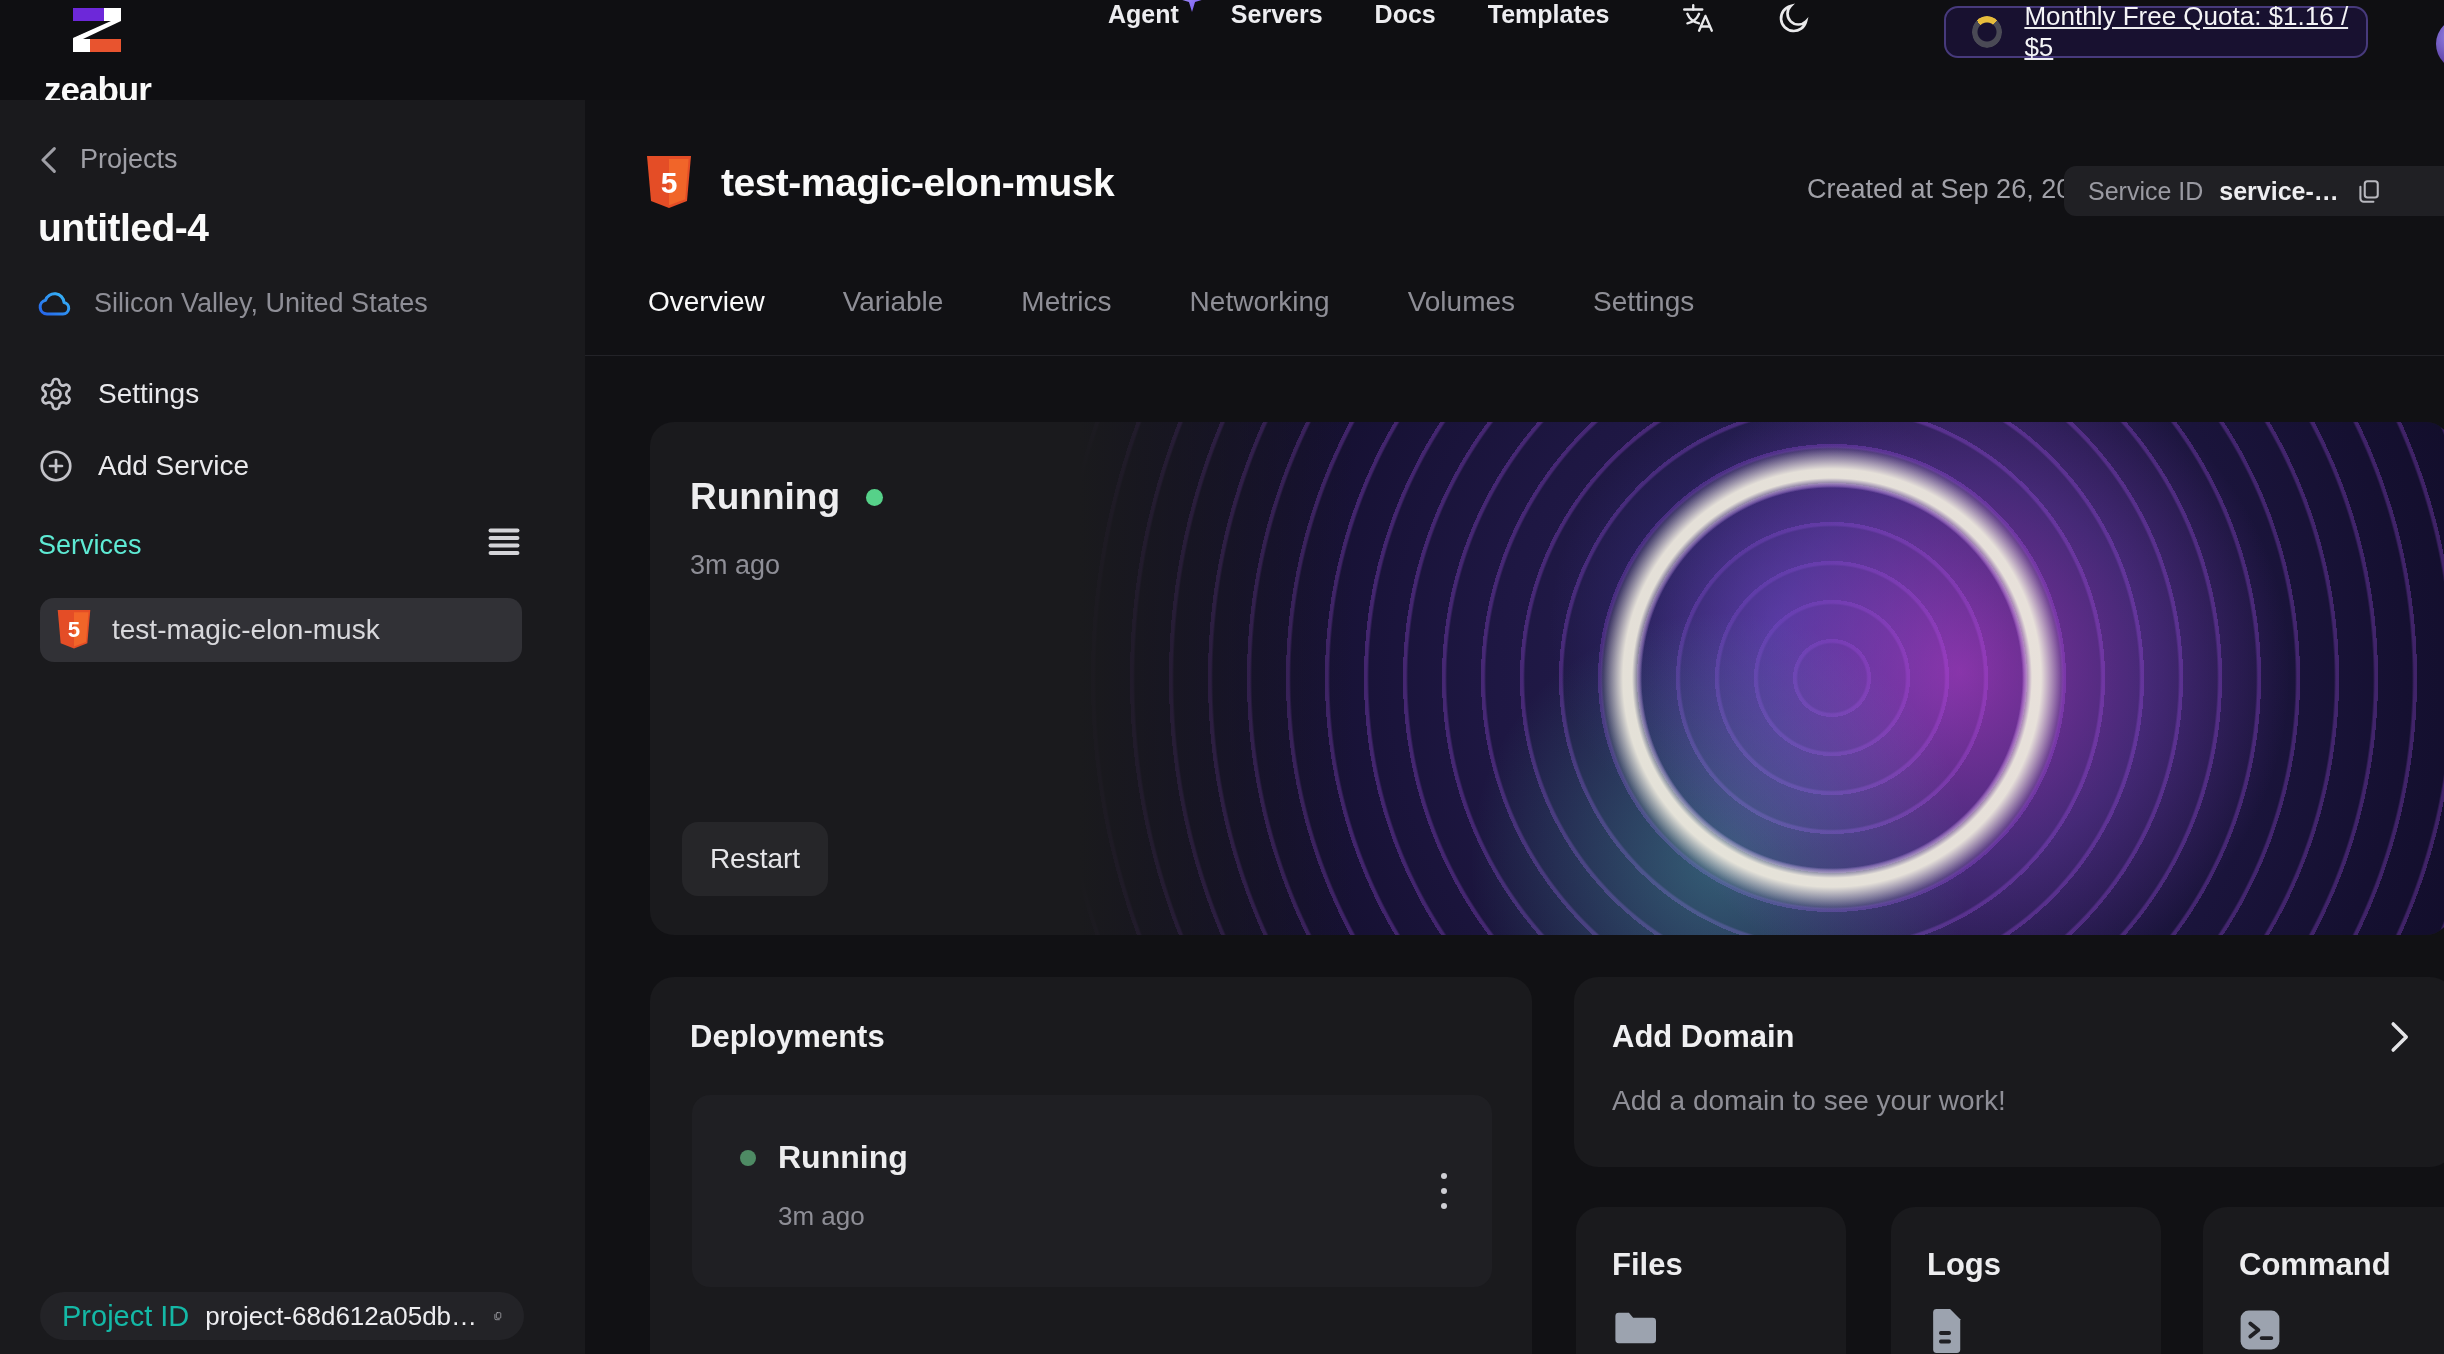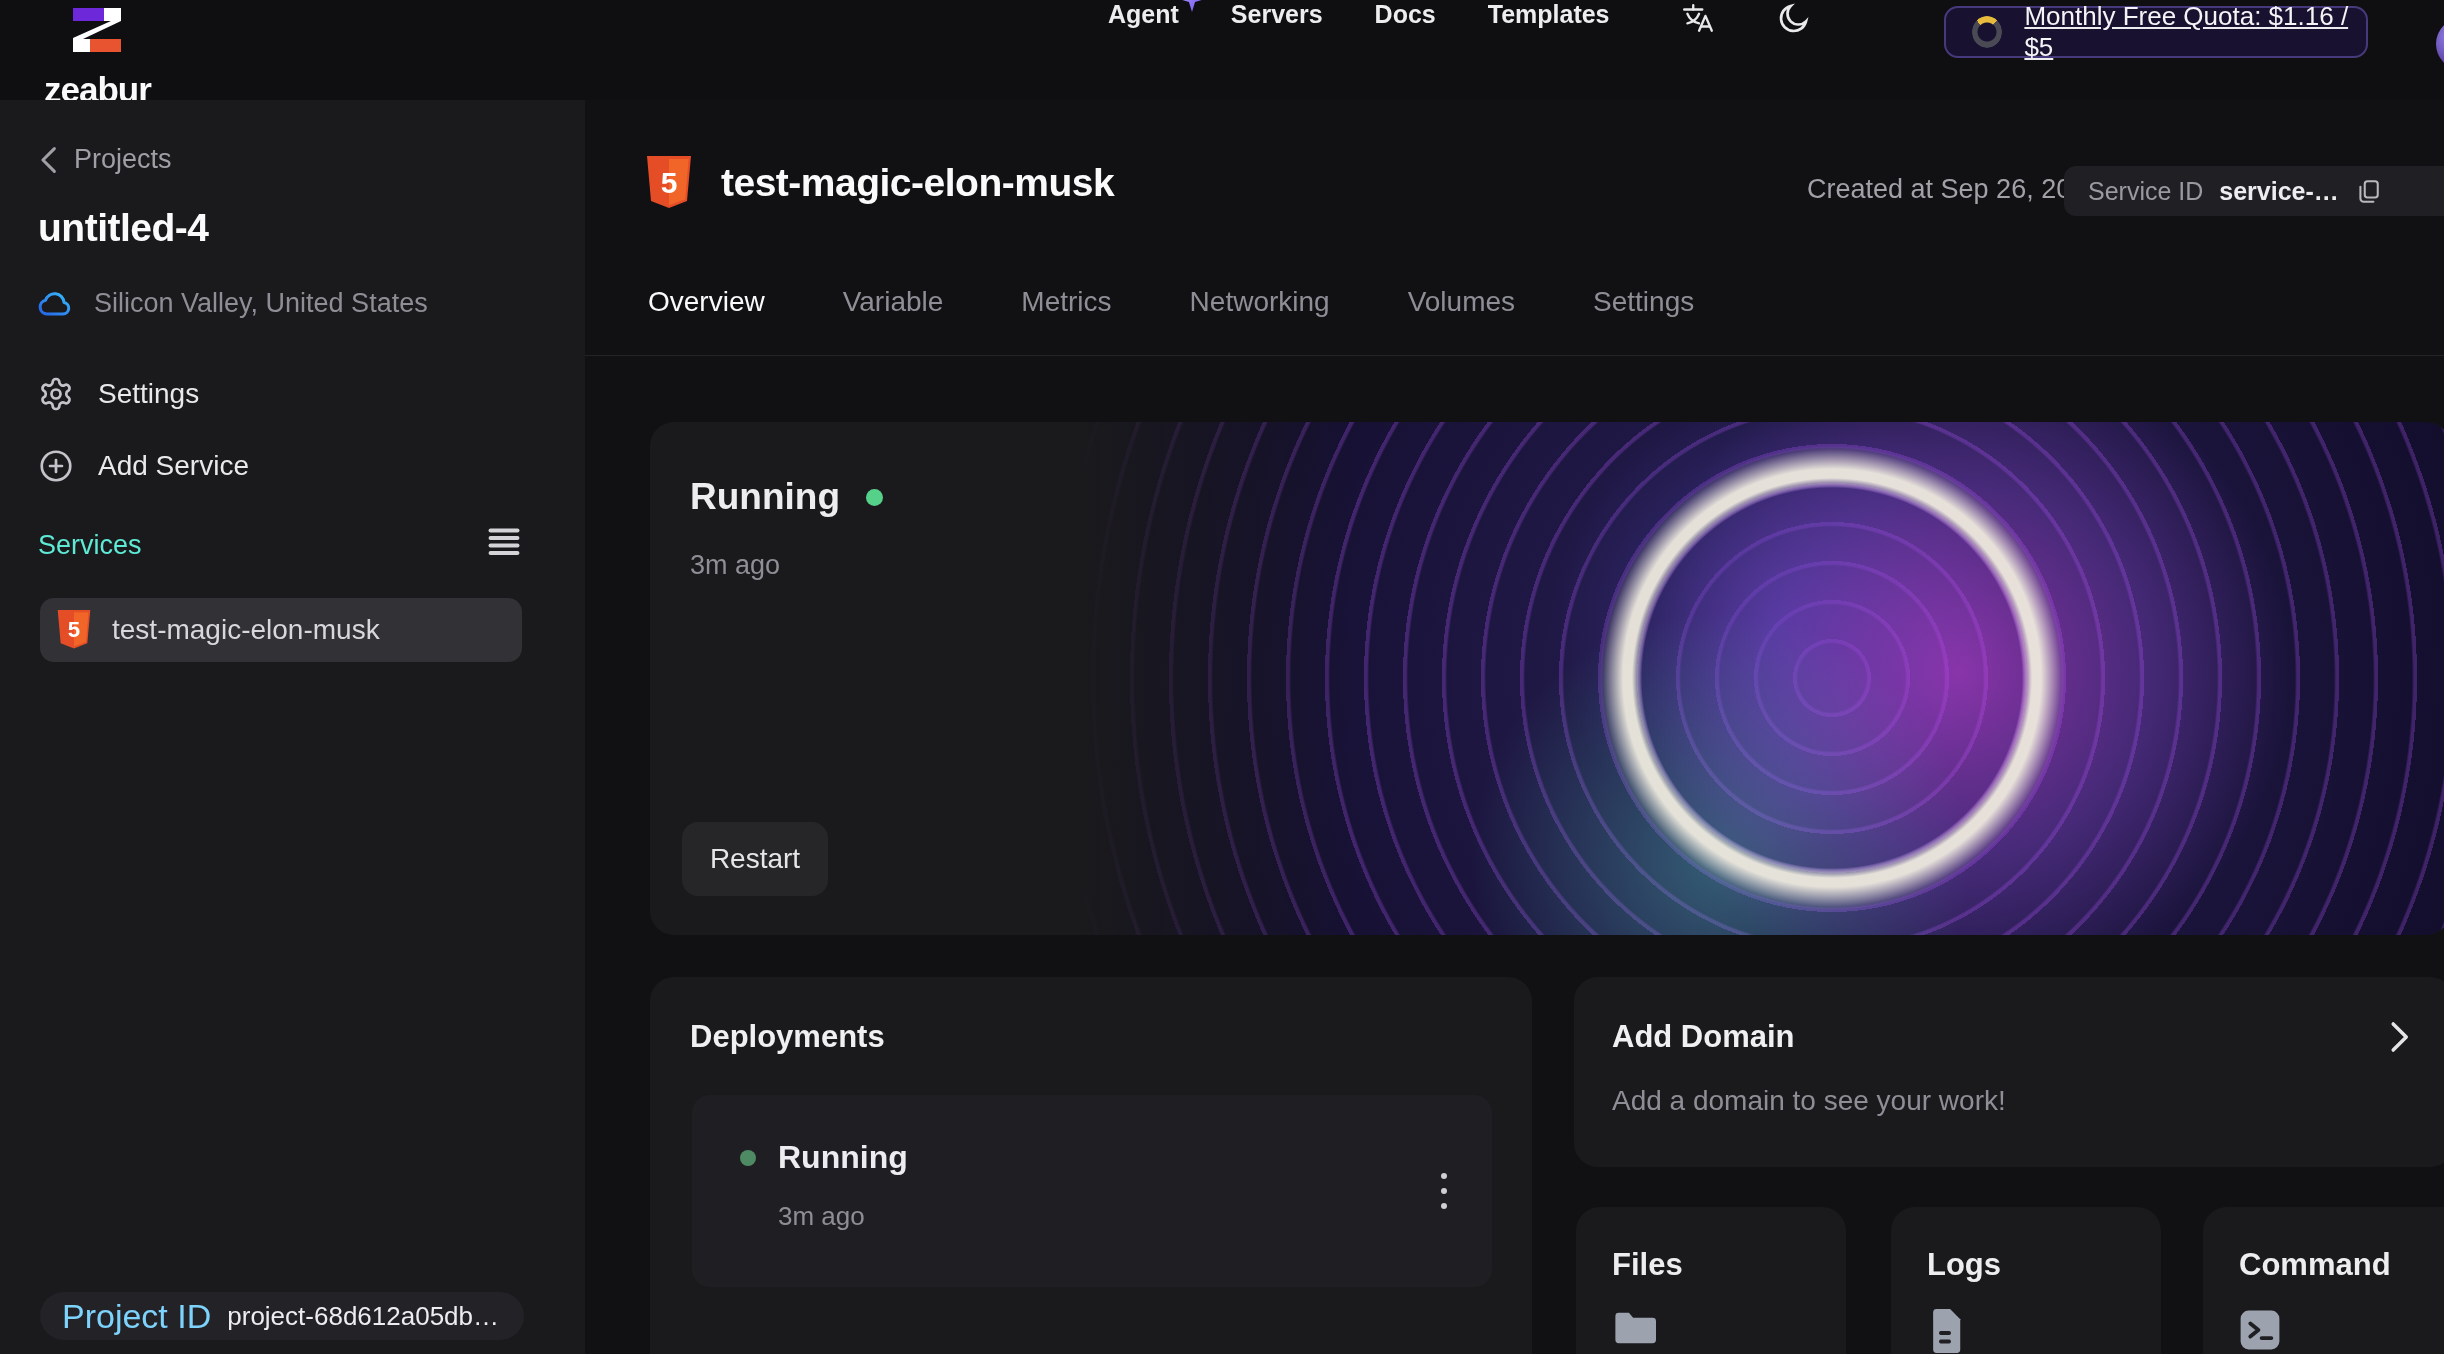--- a/index.html
+++ b/index.html
@@ -23,33 +23,33 @@
   .quota-ring { width:32px; height:32px; border-radius:50%;
     background:conic-gradient(from 318deg, #e7bc3c 0 23%, #4a4a55 23% 100%);
     -webkit-mask:radial-gradient(circle closest-side, transparent 0 9px, #000 10px);
     mask:radial-gradient(circle closest-side, transparent 0 9px, #000 10px); }
   .quota-label { font-size:26px; color:#f4f4f6; }
   .avatar { position:absolute; left:2436px; top:18px; width:52px; height:52px; border-radius:50%;
     background:radial-gradient(circle at 35% 35%, #9a8cf0, #55379c 70%, #2e1b5e); }
 
   
   .sidebar { position:absolute; top:100px; left:0; width:585px; height:1254px; background:#1a1a1d; }
-  .back-row { position:absolute; left:38px; top:44px; display:flex; align-items:center; gap:16px; cursor:pointer; }
+  .back-row { position:absolute; left:38px; top:44px; display:flex; align-items:center; gap:22px; cursor:pointer; }
   .back-label { font-size:27px; color:#9f9fa6; }
   .project-name { position:absolute; left:38px; top:106px; font-size:39px; font-weight:bold; color:#fafafa; letter-spacing:-0.5px; }
   .region-row { position:absolute; left:38px; top:188px; display:flex; align-items:center; gap:22px; }
   .region-label { font-size:27px; color:#8e8e96; }
   .side-row { position:absolute; left:38px; display:flex; align-items:center; gap:24px; cursor:pointer; }
   .side-row-label { font-size:28px; color:#e9e9ec; }
   .services-header { position:absolute; left:38px; top:430px; font-size:27px; font-weight:normal; color:#5eead4; }
   .services-list-icon { position:absolute; left:486px; top:424px; cursor:pointer; }
   .service-item { position:absolute; left:40px; top:498px; width:482px; height:64px; background:#313136; border-radius:14px; display:flex; align-items:center; padding-left:16px; gap:20px; cursor:pointer; }
   .service-item-label { font-size:28px; color:#d8d8dc; }
   .project-pill { position:absolute; left:40px; top:1192px; width:484px; height:48px; background:#232327; border-radius:24px; display:flex; align-items:center; padding:0 22px; gap:16px; }
-  .pill-key { font-size:34px; color:#7dd3fc; white-space:nowrap; }
+  .pill-key { font-size:29px; color:#14b8a6; white-space:nowrap; }
   .pill-val { font-size:26px; color:#ededf0; white-space:nowrap; flex:1; }
 
   
   .main { position:absolute; top:100px; left:585px; width:1859px; height:1254px; background:#111114; }
   .svc-header { position:absolute; left:60px; top:56px; display:flex; align-items:center; gap:28px; }
   .svc-title { font-size:39px; font-weight:bold; color:#fafafa; letter-spacing:-0.5px; }
   .created { position:absolute; left:1222px; top:74px; font-size:27px; color:#a1a1a8; white-space:nowrap; }
   .svcid-badge { position:absolute; left:1479px; top:66px; width:400px; height:50px; background:#202024; border-radius:12px; display:flex; align-items:center; padding:0 24px; gap:16px; }
   .svcid-key { font-size:25px; color:#9a9aa2; white-space:nowrap; }
   .svcid-val { font-size:25px; font-weight:bold; color:#ededf0; white-space:nowrap; }

